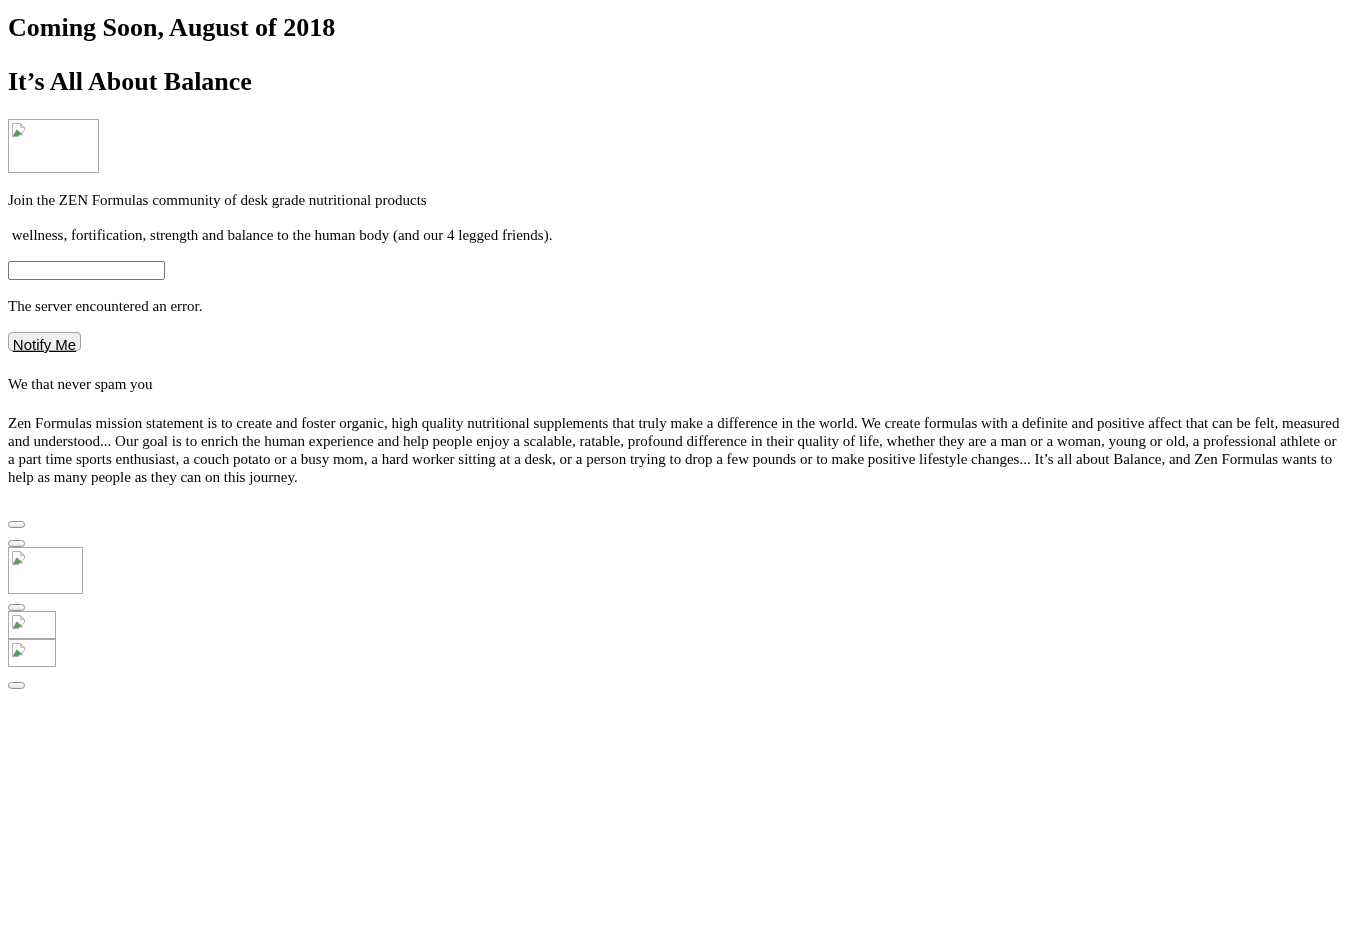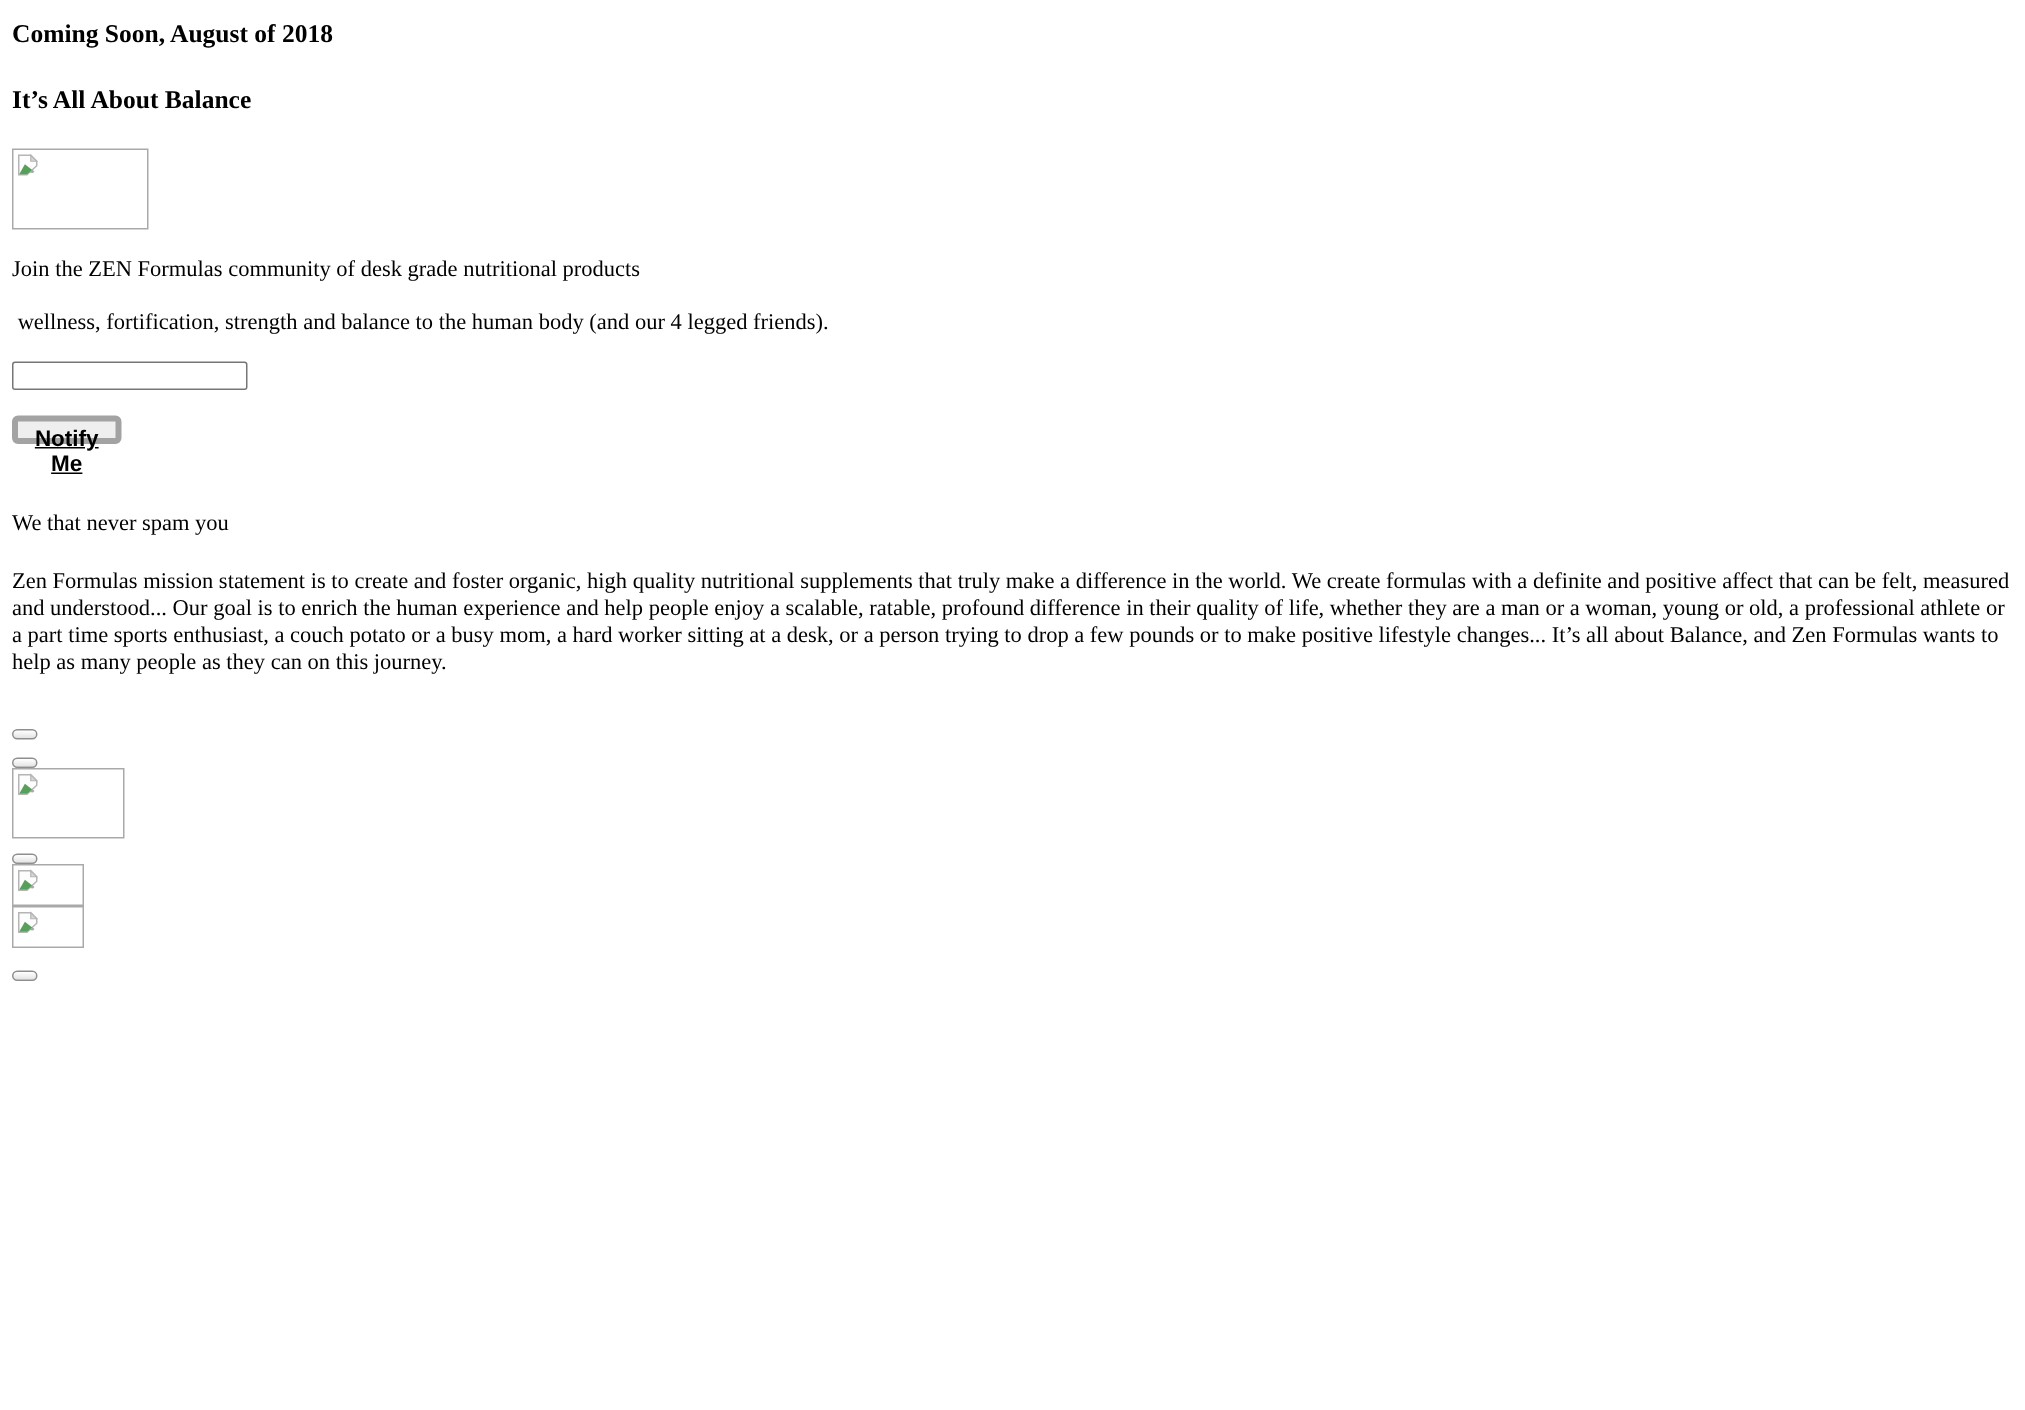--- a/index.html
+++ b/index.html
@@ -13,21 +13,21 @@
     overflow: hidden;
     color: #000000;
     font-family: "Liberation Serif", serif;
     font-size: 15px;
   }
   .page {
     margin: 8px;
   }
   h2.page-heading {
     font-family: "Liberation Serif", serif;
-    font-size: 17px;
+    font-size: 26px;
     font-weight: bold;
     margin: 24px 0 22px 0;
   }
   h2.page-heading.first {
     margin-top: 13px;
   }
   p {
     margin: 17px 0;
     line-height: 18px;
   }
@@ -64,29 +64,28 @@
     font-size: 13px;
   }
   .notify-button {
     display: inline-block;
     width: 73px;
     height: 19px;
     box-sizing: border-box;
     padding: 3px 0 0 0;
     margin: 0;
     background: #efefef;
-    border: 4px solid #a3a3a3;
+    border: 1px solid #a3a3a3;
     border-radius: 4px;
     overflow: visible;
     text-align: center;
     cursor: pointer;
     font-family: "Liberation Sans", sans-serif;
     font-size: 15px;
     color: #000000;
-    font-weight: bold;
   }
   .notify-button .lbl {
     text-decoration: underline;
     line-height: 17px;
     display: inline-block;
   }
   .btn-row { margin: 15px 0 21px 0; }
 
   .footer-stack { margin-top: 35px; }
   .pill-button {
@@ -143,20 +142,21 @@
 
 
   <p class="keep-space"> wellness, fortification, strength and balance to the human body (and our 4 legged friends).</p>
 
 
   <p>
     <input type="text" class="email-input" value="" style="">
   </p>
 
 
+  <p>The server encountered an error.</p>
 
 
   <p class="btn-row">
     <button type="button" class="notify-button"><span class="lbl">Notify Me</span></button>
   </p>
 
   <p>We that never spam you</p>
 
   <p class="mission">Zen Formulas mission statement is to create and foster organic, high quality nutritional supplements that truly make a difference in the world. We create formulas with a definite and positive affect that can be felt, measured and understood... Our goal is to enrich the human experience and help people enjoy a scalable, ratable, profound difference in their quality of life, whether they are a man or a woman, young or old, a professional athlete or a part time sports enthusiast, a couch potato or a busy mom, a hard worker sitting at a desk, or a person trying to drop a few pounds or to make positive lifestyle changes... It’s all about Balance, and Zen Formulas wants to help as many people as they can on this journey.</p>
 

